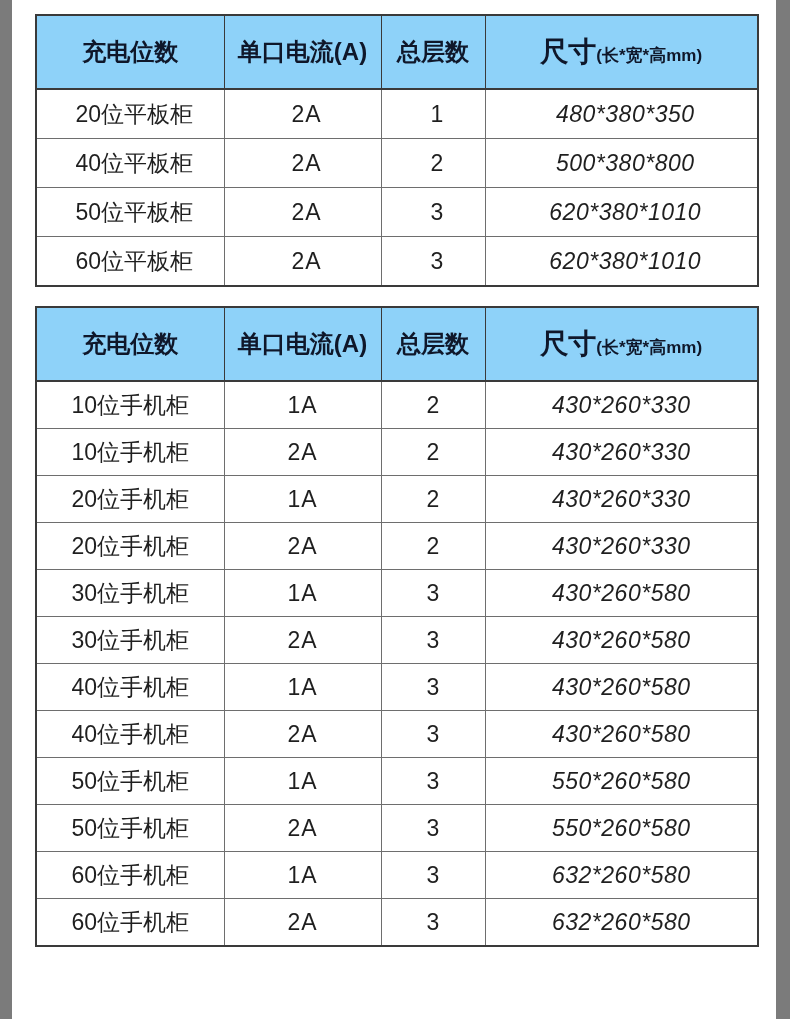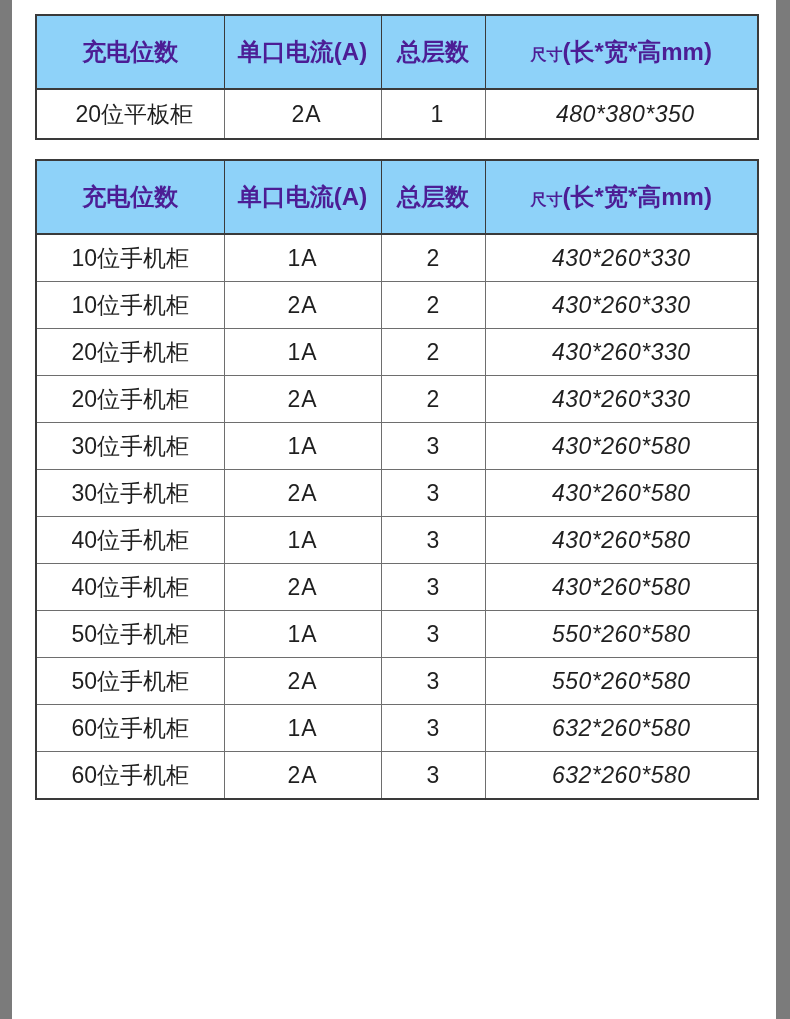--- a/index.html
+++ b/index.html
@@ -40,39 +40,39 @@
   table.spec-table.first  { margin-top: 14px; }
   table.spec-table.second { margin-top: 19px; }
 
   table.spec-table th {
     background: #8ed2f9;
     border: 1px solid #3a3a3a;
     border-bottom: 2px solid #3a3a3a;
     height: 72px;
     font-weight: bold;
     font-size: 24px;
-    color: #4c1d95;
+    color: #0f172a;
     text-align: center;
     vertical-align: middle;
     padding: 0;
   }
   table.spec-table td {
     border: 1px solid #6e6e6e;
     text-align: center;
     vertical-align: middle;
     font-size: 23px;
     color: #1f1f1f;
     padding: 0;
     background: #ffffff;
   }
   table.spec-table.first  td { height: 48px; padding-left: 8px; }
   table.spec-table.second td { height: 46px; margin-top: 33px; }
 
-  .size-main { font-size: 16px; }
-  .size-sub  { font-size: 24px; }
+  .size-main { font-size: 28px; }
+  .size-sub  { font-size: 17px; }
   td.col-size { font-size: 24px; letter-spacing: 0.5px; font-style: italic; }
   td.col-current { letter-spacing: 1px; }
 </style>
 </head>
 <body>
 
 <div class="page">
   <div class="side-strip left"></div>
   <div class="side-strip right"></div>
 
@@ -93,20 +93,38 @@
           <th><span class="size-main">尺寸</span><span class="size-sub">(长*宽*高mm)</span></th>
         </tr>
       </thead>
       <tbody>
           <tr>
             <td class="col-model">20位平板柜</td>
             <td class="col-current">2A</td>
             <td class="col-layers">1</td>
             <td class="col-size">480*380*350</td>
           </tr>
+          <tr>
+            <td class="col-model">40位平板柜</td>
+            <td class="col-current">2A</td>
+            <td class="col-layers">2</td>
+            <td class="col-size">500*380*800</td>
+          </tr>
+          <tr>
+            <td class="col-model">50位平板柜</td>
+            <td class="col-current">2A</td>
+            <td class="col-layers">3</td>
+            <td class="col-size">620*380*1010</td>
+          </tr>
+          <tr>
+            <td class="col-model">60位平板柜</td>
+            <td class="col-current">2A</td>
+            <td class="col-layers">3</td>
+            <td class="col-size">620*380*1010</td>
+          </tr>
         </tbody>
     </table>
 
     <table class="spec-table second">
       <colgroup>
         <col style="width:188px">
           <col style="width:157px">
           <col style="width:104px">
           <col style="width:273px">
       </colgroup>

